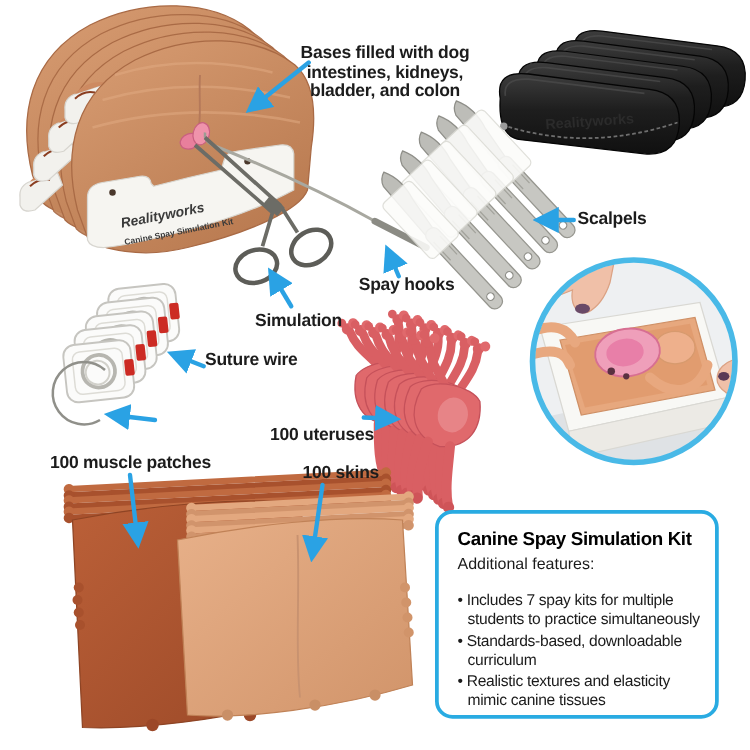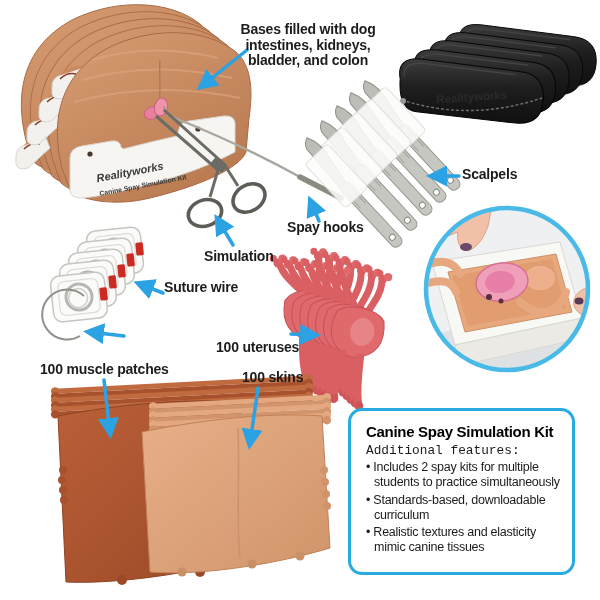--- a/index.html
+++ b/index.html
@@ -1,26 +1,26 @@
 <!DOCTYPE html>
 <html style="--arrow: #2aa2e4; --info_border: #29abe2; --pad: #cd8a61; --muscle: #b45a36; --skin_sheet: #e2a982; --uterus: #e0696c; --case_black: #1e1e1e; --suture_tab: #cc2b24; --inset_ring: #49b9e7;"><head>
 <meta charset="utf-8">
 <style>
   html,body{margin:0;padding:0;background:#ffffff;}
   .stage{position:relative;width:600px;height:600px;background:#ffffff;overflow:hidden;
          font-family:"Liberation Sans",sans-serif;}
   .art{position:absolute;left:0;top:0;}
   .label{position:absolute;color:#1c1c1c;font-weight:600;font-size:14px;line-height:1.12;
          letter-spacing:-0.2px;white-space:nowrap;}
-  .label.wrap{white-space:normal;text-align:center;}
+  .label.wrap{white-space:normal;text-align:center;margin-top:12px;}
   .infobox{position:absolute;left:348px;top:408px;width:227px;height:167px;box-sizing:border-box;
            border:3px solid var(--info_border,#29abe2);border-radius:14px;background:#ffffff;
            padding:12px 10px 10px 15px;}
   .infobox h2{margin:0 0 3px 0;font-size:15px;font-weight:800;color:#000;letter-spacing:-0.3px;}
-  .infobox .sub{font-size:12.8px;color:#1b1b1b;margin:0 0 2px 0;font-family:Liberation Mono, monospace;}
+  .infobox .sub{font-size:12.8px;color:#1b1b1b;margin:0 0 15px 0;}
   .infobox ul{margin:0;padding:0;list-style:none;}
   .infobox li{font-size:12.5px;letter-spacing:-0.25px;color:#1b1b1b;line-height:1.22;
               padding-left:8px;text-indent:-8px;margin-top:2px;}
   .infobox li::before{content:"• ";}
   .arrow{stroke:var(--arrow,#2aa2e4);stroke-width:3.5;stroke-linecap:round;fill:none;}
   .arrowhead{fill:var(--arrow,#2aa2e4);}
   text.logo{font-family:"Liberation Sans",sans-serif;}
 </style>
 </head>
 <body>
@@ -282,19 +282,19 @@
 <div class="label" style="left:204px;top:249px;">Simulation</div>
 <div class="label" style="left:164px;top:280px;">Suture wire</div>
 <div class="label" style="left:216px;top:340px;">100 uteruses</div>
 <div class="label" style="left:40px;top:362px;">100 muscle patches</div>
 <div class="label" style="left:242px;top:370px;">100 skins</div>
 
 <div class="infobox">
   <h2>Canine Spay Simulation Kit</h2>
   <div class="sub">Additional features:</div>
   <ul>
-    <li>Includes 2 spay kits for multiple students to practice simultaneously</li>
+    <li>Includes 7 spay kits for multiple students to practice simultaneously</li>
     <li>Standards-based, downloadable curriculum</li>
     <li>Realistic textures and elasticity mimic canine tissues</li>
   </ul>
 </div>
 
 </div>
 
 </body></html>

